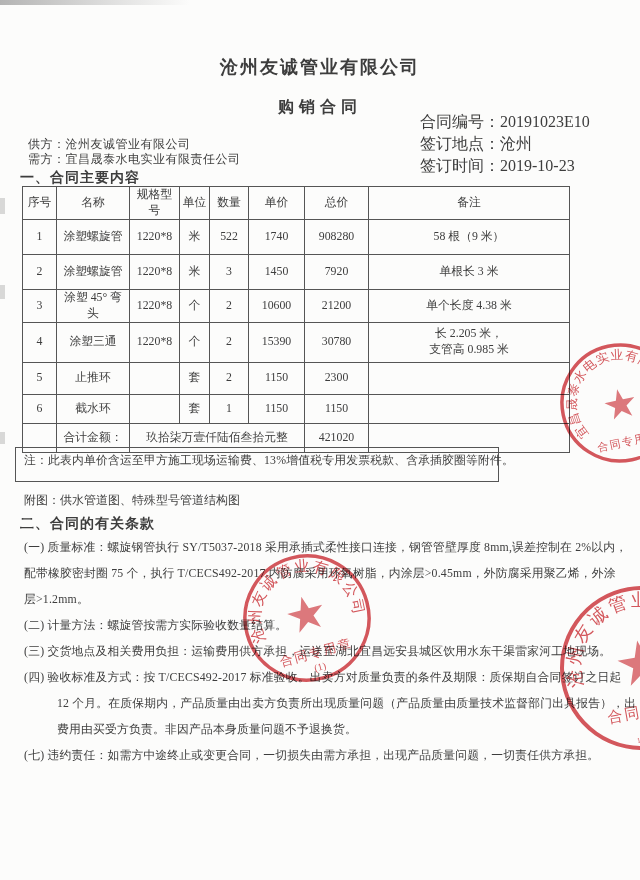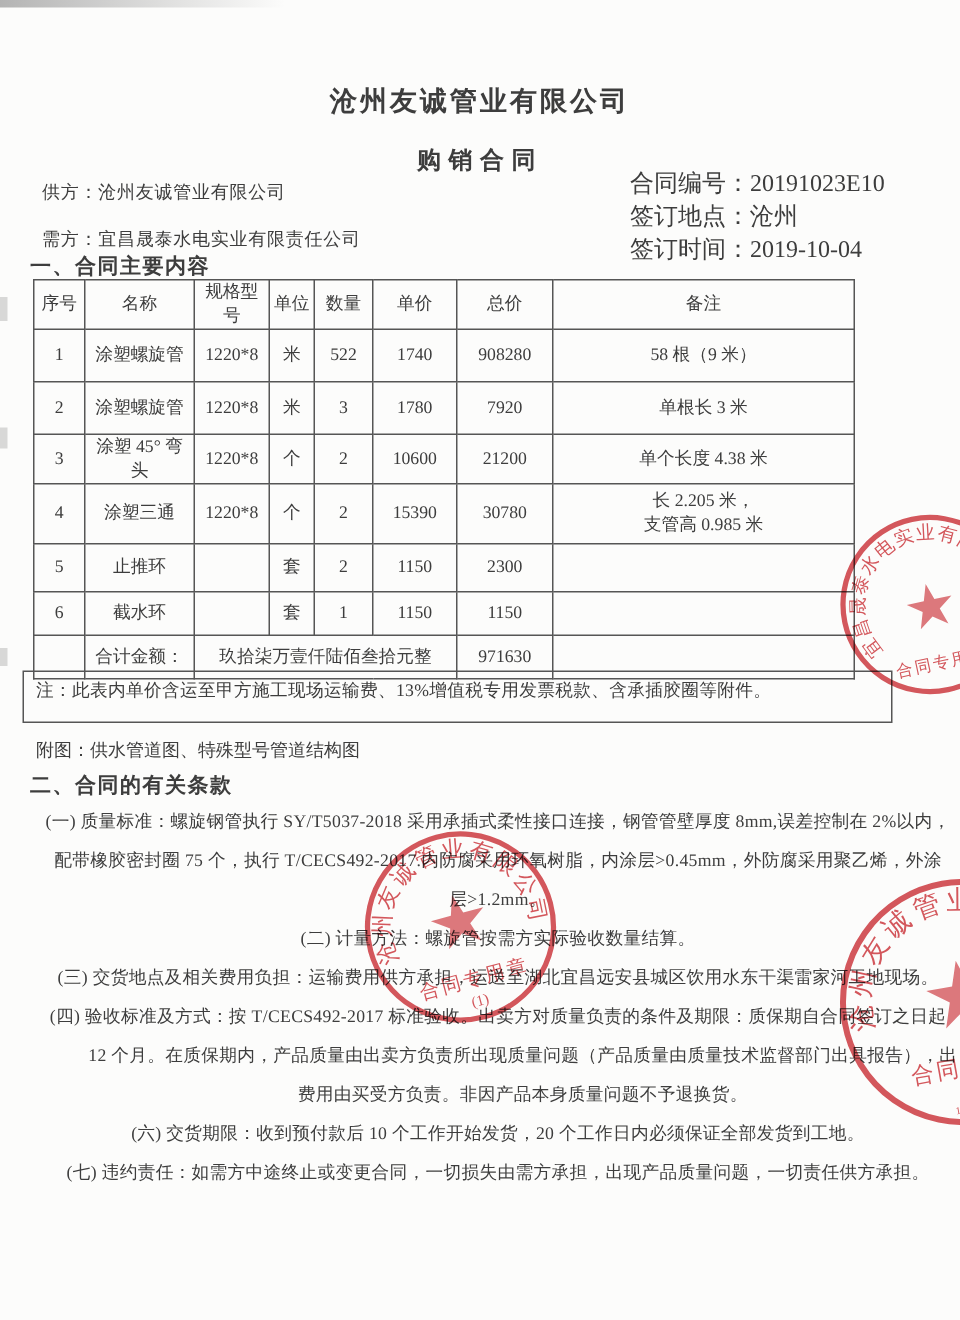--- a/index.html
+++ b/index.html
@@ -23,27 +23,27 @@
   table.items td, table.items th {
     border: 1px solid var(--line, #555); font-weight: 400;
     font-size: 11.8px; text-align: center; vertical-align: middle;
     padding: 0 2px; overflow: hidden; white-space: pre-line; line-height: 1.35;
   }
   tr.h-row    { height: 29px; } tr.r1 { height: 35px; } tr.r2 { height: 35px; }
   tr.r3 { height: 32px; } tr.r4 { height: 40px; } tr.r5 { height: 32px; }
   tr.r6 { height: 29px; } tr.t-row { height: 29px; }
 
   .note-box {
-    left: 15px; top: 447px; width: 580px; height: 35px;
+    left: 15px; top: 447px; width: 484px; height: 35px;
     border: 1px solid var(--line, #555);
     font-size: 11.8px; padding: 5px 6px 0 8px; white-space: nowrap; letter-spacing: .2px;
   }
   .attachment { left: 24px; top: 492px; font-size: 12px; white-space: nowrap; }
   .sec2 { top: 515px; }
-  .clauses { left: 24px; top: 534px; width: 616px; font-size: 11.8px; letter-spacing: .2px; text-align: center; }
+  .clauses { left: 24px; top: 534px; width: 616px; font-size: 11.8px; letter-spacing: .2px; }
   .clauses .cl { line-height: 26px; white-space: nowrap; }
   .clauses .cl.ind { padding-left: 33px; }
 
   .stamp { position: absolute; mix-blend-mode: multiply; opacity: .85; }
   .stamp text { fill: var(--stamp_red, #cf3a40); }
   .stamp .ring { fill: none; stroke: var(--stamp_red, #cf3a40); }
   .stamp .star { fill: var(--stamp_red, #cf3a40); fill-opacity: .8; }
   .stamp .arc-text { font-family: "Liberation Serif", serif; }
 
   .smudge-top {
@@ -58,26 +58,26 @@
 <div class="page">
 
   <div class="abs smudge-top"></div>
   <div class="abs edge-tick" style="top:198px;height:16px;"></div>
   <div class="abs edge-tick" style="top:285px;height:14px;"></div>
   <div class="abs edge-tick" style="top:432px;height:12px;"></div>
 
   <div class="abs center doc-title">沧州友诚管业有限公司</div>
   <div class="abs center doc-subtitle">购销合同</div>
 
-  <div class="abs party-line" style="top:120px;"><span>供方：</span><span>沧州友诚管业有限公司</span></div>
+  <div class="abs party-line" style="top:136px;"><span>供方：</span><span>沧州友诚管业有限公司</span></div>
   <div class="abs party-line" style="top:151px;"><span>需方：</span><span>宜昌晟泰水电实业有限责任公司</span></div>
 
   <div class="abs meta-line" style="top:112px;"><span>合同编号：</span><span>20191023E10</span></div>
   <div class="abs meta-line" style="top:134px;"><span>签订地点：</span><span>沧州</span></div>
-  <div class="abs meta-line" style="top:156px;"><span>签订时间：</span><span>2019-10-04</span></div>
+  <div class="abs meta-line" style="top:156px;"><span>签订时间：</span><span>2019-10-23</span></div>
 
   <div class="abs sec-heading" style="top:169px;">一、合同主要内容</div>
 
   <table class="items">
     <colgroup>
       <col style="width:34px">
         <col style="width:73px">
         <col style="width:50px">
         <col style="width:30px">
       <col style="width:39px">
@@ -105,21 +105,21 @@
       <td>1740</td>
       <td>908280</td>
       <td>58 根（9 米）</td>
     </tr>
     <tr class="r2">
       <td>2</td>
       <td>涂塑螺旋管</td>
       <td>1220*8</td>
       <td>米</td>
       <td>3</td>
-      <td>1780</td>
+      <td>1450</td>
       <td>7920</td>
       <td>单根长 3 米</td>
     </tr>
     <tr class="r3">
       <td>3</td>
       <td>涂塑 45° 弯头</td>
       <td>1220*8</td>
       <td>个</td>
       <td>2</td>
       <td>10600</td>
@@ -154,41 +154,40 @@
       <td>套</td>
       <td>1</td>
       <td>1150</td>
       <td>1150</td>
       <td></td>
     </tr>
     <tr class="t-row">
       <td></td>
       <td>合计金额：</td>
       <td colspan="4">玖拾柒万壹仟陆佰叁拾元整</td>
-      <td>971630</td>
+      <td>421020</td>
       <td></td>
     </tr>
   </tbody>
     </table>
 
   <div class="abs note-box">注：此表内单价含运至甲方施工现场运输费、13%增值税专用发票税款、含承插胶圈等附件。</div>
 
   <div class="abs attachment">附图：供水管道图、特殊型号管道结构图</div>
   <div class="abs sec-heading sec2">二、合同的有关条款</div>
 
   <div class="abs clauses">
     <div class="cl">(一) 质量标准：螺旋钢管执行 SY/T5037-2018 采用承插式柔性接口连接，钢管管壁厚度 8mm,误差控制在 2%以内，</div>
     <div class="cl">配带橡胶密封圈 75 个，执行 T/CECS492-2017.内防腐采用环氧树脂，内涂层&gt;0.45mm，外防腐采用聚乙烯，外涂</div>
     <div class="cl">层&gt;1.2mm。</div>
     <div class="cl">(二) 计量方法：螺旋管按需方实际验收数量结算。</div>
     <div class="cl">(三) 交货地点及相关费用负担：运输费用供方承担，运送至湖北宜昌远安县城区饮用水东干渠雷家河工地现场。</div>
     <div class="cl">(四) 验收标准及方式：按 T/CECS492-2017 标准验收。出卖方对质量负责的条件及期限：质保期自合同签订之日起</div>
     <div class="cl ind">12 个月。在质保期内，产品质量由出卖方负责所出现质量问题（产品质量由质量技术监督部门出具报告），出</div>
     <div class="cl ind">费用由买受方负责。非因产品本身质量问题不予退换货。</div>
-    <div class="cl">(六) 交货期限：收到预付款后 10 个工作开始发货，20 个工作日内必须保证全部发货到工地。</div>
     <div class="cl">(七) 违约责任：如需方中途终止或变更合同，一切损失由需方承担，出现产品质量问题，一切责任供方承担。</div>
   </div>
 
   <svg class="stamp" style="left:550px; top:333px; transform:rotate(-12deg);" width="140" height="140" viewBox="0 0 140 140">
     <defs>
         <path id="arc1" d="M 31.9 92 A 44 44 0 1 1 108.1 92" fill="none"></path>
       </defs>
     <circle class="ring" cx="70" cy="70" r="58" stroke-width="3.5"></circle>
     <text class="arc-text" font-size="12.5" letter-spacing="1"><textPath href="#arc1" startOffset="50%" text-anchor="middle">宜昌晟泰水电实业有限责任公司</textPath></text>
     <polygon class="star" transform="translate(70,72) scale(16)" points="0,-1 0.2245,-0.309 0.951,-0.309 0.3633,0.118 0.5878,0.809 0,0.382 -0.5878,0.809 -0.3633,0.118 -0.951,-0.309 -0.2245,-0.309"></polygon>

